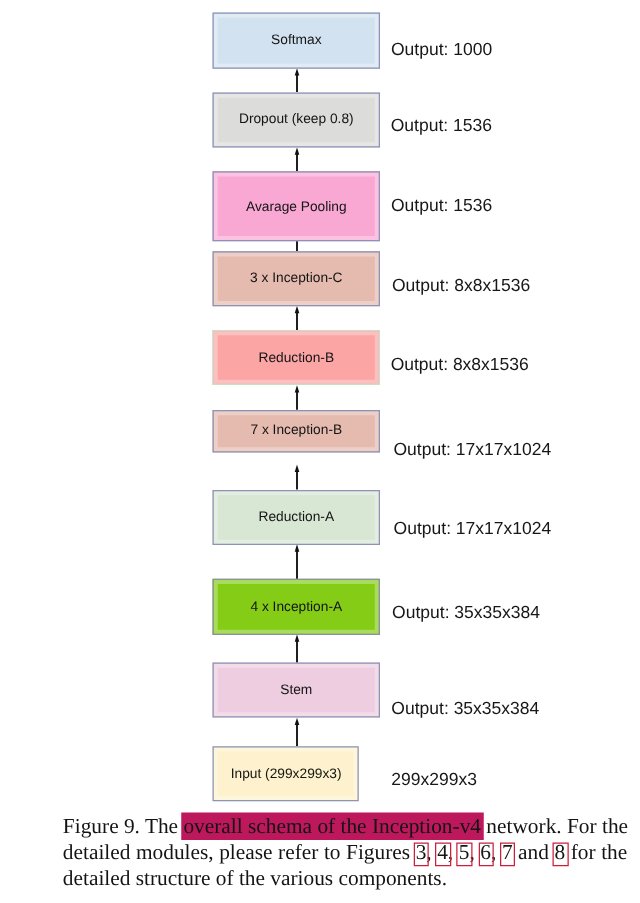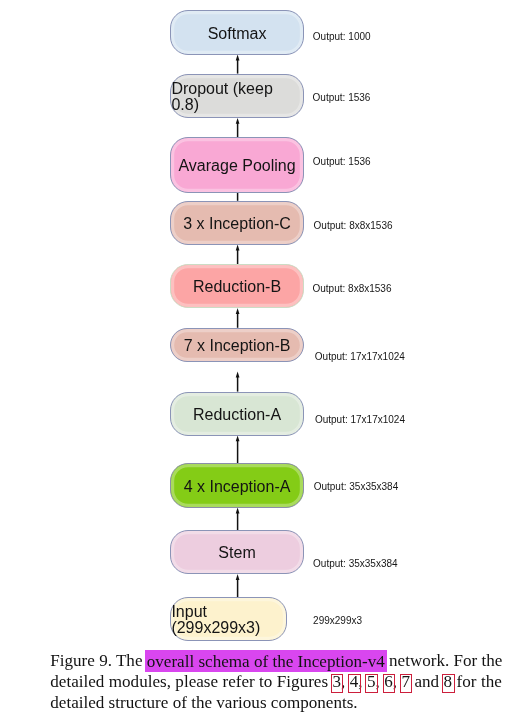--- a/index.html
+++ b/index.html
@@ -3,25 +3,25 @@
 <meta charset="utf-8">
 <title>Inception-v4 schema</title>
 <style>
   html,body{margin:0;padding:0;}
   body{width:512px;height:722px;background:#ffffff;position:relative;overflow:hidden;
        font-family:"Liberation Sans",sans-serif;}
   #page{position:absolute;left:0;top:0;width:512px;height:722px;background:#ffffff;}
   #diagram{position:absolute;left:0;top:0;width:512px;height:648px;}
   .node{position:absolute;left:170px;width:134px;box-sizing:border-box;
         display:flex;align-items:center;justify-content:center;
-        font-size:16px;color:#141414;line-height:1;
-        box-shadow:inset 0 0 0 3.2px rgba(255,255,255,0.30);border-radius:18px;}
+        font-size:11px;color:#141414;line-height:1;
+        box-shadow:inset 0 0 0 3.2px rgba(255,255,255,0.30);}
   .node > span{display:block;transform:translateY(0.5px);}
   .olabel{position:absolute;color:#171717;white-space:nowrap;line-height:1;
-          font-family:"Liberation Sans",sans-serif;font-size:10px;}
+          font-family:"Liberation Sans",sans-serif;font-size:14px;}
   #arrows{position:absolute;left:0;top:0;width:512px;height:648px;}
   #caption{position:absolute;left:50.3px;top:651.4px;width:451.5px;
            font-family:"Liberation Serif",serif;font-size:17.08px;line-height:20.75px;color:#131313;}
   #caption .cline{width:451.5px;text-align:justify;text-align-last:justify;white-space:nowrap;}
   #caption .cline.last{text-align-last:left;white-space:normal;}
   .hl{background:#f9d500;padding:1.5px 2.2px 1.8px;margin:0 -2.2px;}
   .reflink{color:#161616;position:relative;}
   .reflink::after{content:"";position:absolute;left:-1.7px;right:-2.4px;top:1.6px;bottom:-2.2px;
                   border:1px solid #cc1f3c;box-sizing:border-box;}
 </style>
@@ -105,18 +105,18 @@
         <span>Stem</span>
       </div>
       <div class="olabel" style="left: 313.1px; top: 559.2px;">Output: 35x35x384</div>
       <div class="node" style="left: 170.4px; width: 117px; top: 597.1px; height: 44.4px; background: rgb(253, 242, 205); border: 1px solid rgb(139, 148, 183);">
         <span>Input (299x299x3)</span>
       </div>
       <div class="olabel" style="left: 313.1px; top: 616.1px;">299x299x3</div>
     </div>
 
   <div id="caption">
-      <div class="cline"><span>Figure 9. The </span><span class="hl" style="background: #d946ef;">overall schema of the Inception-v4</span><span> network. For the</span></div>
+      <div class="cline"><span>Figure 9. The </span><span class="hl" style="background: #be185d;">overall schema of the Inception-v4</span><span> network. For the</span></div>
       <div class="cline"><span>detailed modules, please refer to Figures </span><span class="reflink">3</span><span>, </span><span class="reflink">4</span><span>, </span><span class="reflink">5</span><span>, </span><span class="reflink">6</span><span>, </span><span class="reflink">7</span><span> and </span><span class="reflink">8</span><span> for the</span></div>
       <div class="cline last"><span>detailed structure of the various components.</span></div>
     </div>
 
 </div>
 
 </body></html>

